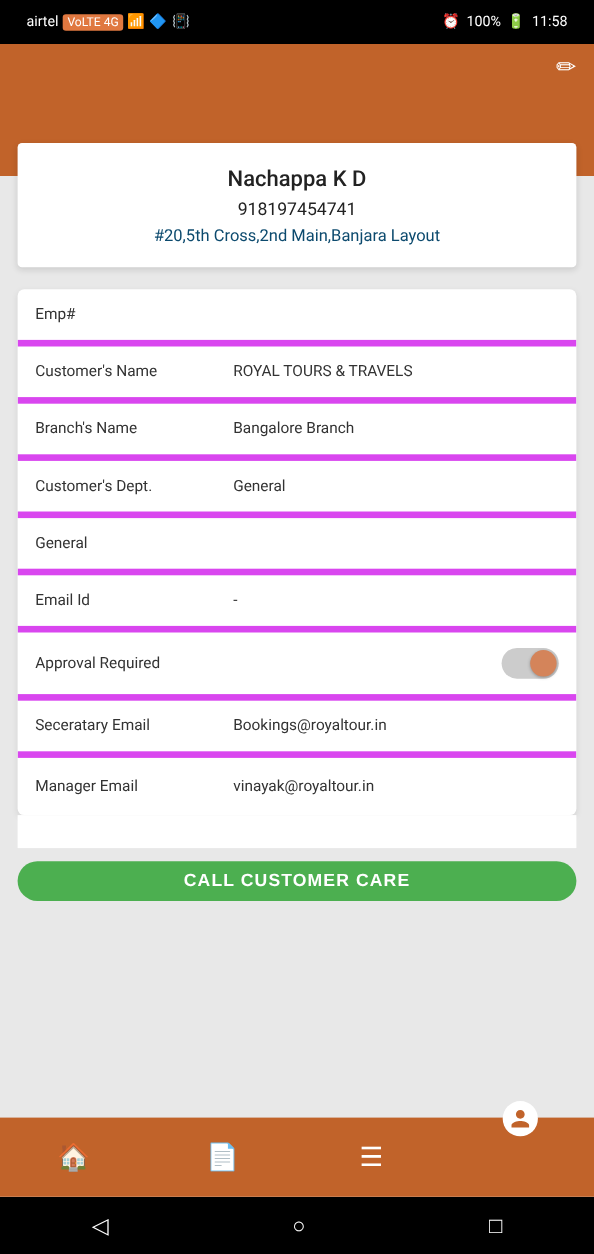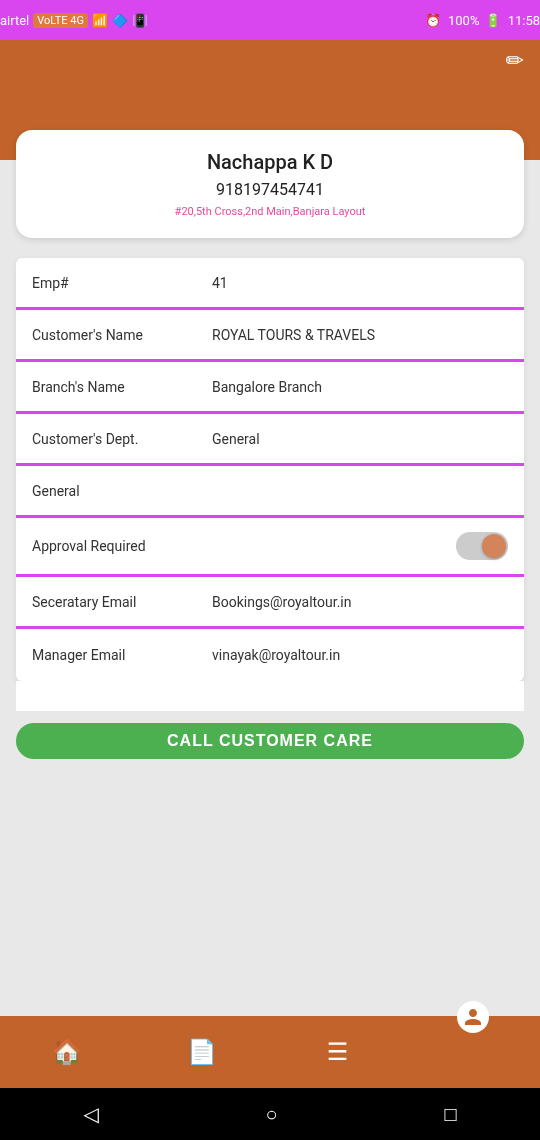--- a/index.html
+++ b/index.html
@@ -8,26 +8,26 @@
       width: 540px;
       min-height: 1140px;
       font-family: 'Roboto', Arial, sans-serif;
       background: #e8e8e8;
       position: relative;
       overflow-x: hidden;
     }
 
     
     .status-bar {
-      background: #d946ef;
+      background: #000000;
       height: 40px;
       display: flex;
       align-items: center;
       justify-content: space-between;
-      padding: 0 0;
+      padding: 0 24px;
       color: white;
       font-size: 13px;
     }
     .status-left { display: flex; align-items: center; gap: 4px; }
     .status-right { display: flex; align-items: center; gap: 6px; }
 
     
     .header {
       background: #c1632a;
       height: 120px;
@@ -40,56 +40,56 @@
     .edit-icon {
       color: white;
       font-size: 22px;
       cursor: pointer;
     }
 
     
     .profile-card {
       background: white;
       margin: 0 16px;
-      border-radius: 16px;
+      border-radius: 4px;
       padding: 20px 16px;
       text-align: center;
       box-shadow: 0 2px 6px rgba(0,0,0,0.12);
       position: relative;
       top: -30px;
     }
     .profile-name {
       font-size: 20px;
       font-weight: 500;
       color: #222;
       margin-bottom: 6px;
     }
     .profile-phone {
       font-size: 16px;
       color: #222;
       margin-bottom: 6px;
     }
     .profile-address {
-      font-size: 11px;
-      color: #ec4899;
+      font-size: 15px;
+      color: #0c4a6e;
     }
 
     
     .info-table {
       background: white;
       margin: -10px 16px 0 16px;
       border-radius: 6px;
       box-shadow: 0 2px 6px rgba(0,0,0,0.08);
       overflow: hidden;
     }
     .info-row {
       display: flex;
       align-items: center;
       padding: 14px 16px;
-      border-bottom: 3px solid #d946ef;
+      border-bottom: 6px solid #d946ef;
       min-height: 52px;
     }
     .info-row:last-child { border-bottom: none; }
     .info-label {
       flex: 0 0 180px;
       font-size: 14px;
       color: #333;
     }
     .info-value {
       flex: 1;
@@ -224,36 +224,39 @@
 
   <div class="profile-card">
     <div class="profile-name">Nachappa K D</div>
     <div class="profile-phone">918197454741</div>
     <div class="profile-address">#20,5th Cross,2nd Main,Banjara Layout</div>
   </div>
 
   <div class="info-table" id="info-table-container">
   <div class="info-row">
         <span class="info-label">Emp#</span>
-        <span class="info-value">41</span>
       </div>
       <div class="info-row">
         <span class="info-label">Customer's Name</span>
         <span class="info-value">ROYAL TOURS &amp; TRAVELS</span>
       </div>
       <div class="info-row">
         <span class="info-label">Branch's Name</span>
         <span class="info-value">Bangalore Branch</span>
       </div>
       <div class="info-row">
         <span class="info-label">Customer's Dept.</span>
         <span class="info-value">General</span>
       </div>
       <div class="info-row">
         <span class="info-value">General</span>
+      </div>
+      <div class="info-row">
+        <span class="info-label">Email Id</span>
+        <span class="info-value">-</span>
       </div>
       <div class="info-row">
         <span class="info-label">Approval Required</span>
         <div style="margin-left: auto;">
           <div class="toggle-track">
             <div class="toggle-thumb"></div>
           </div>
         </div>
       </div>
       <div class="info-row">

